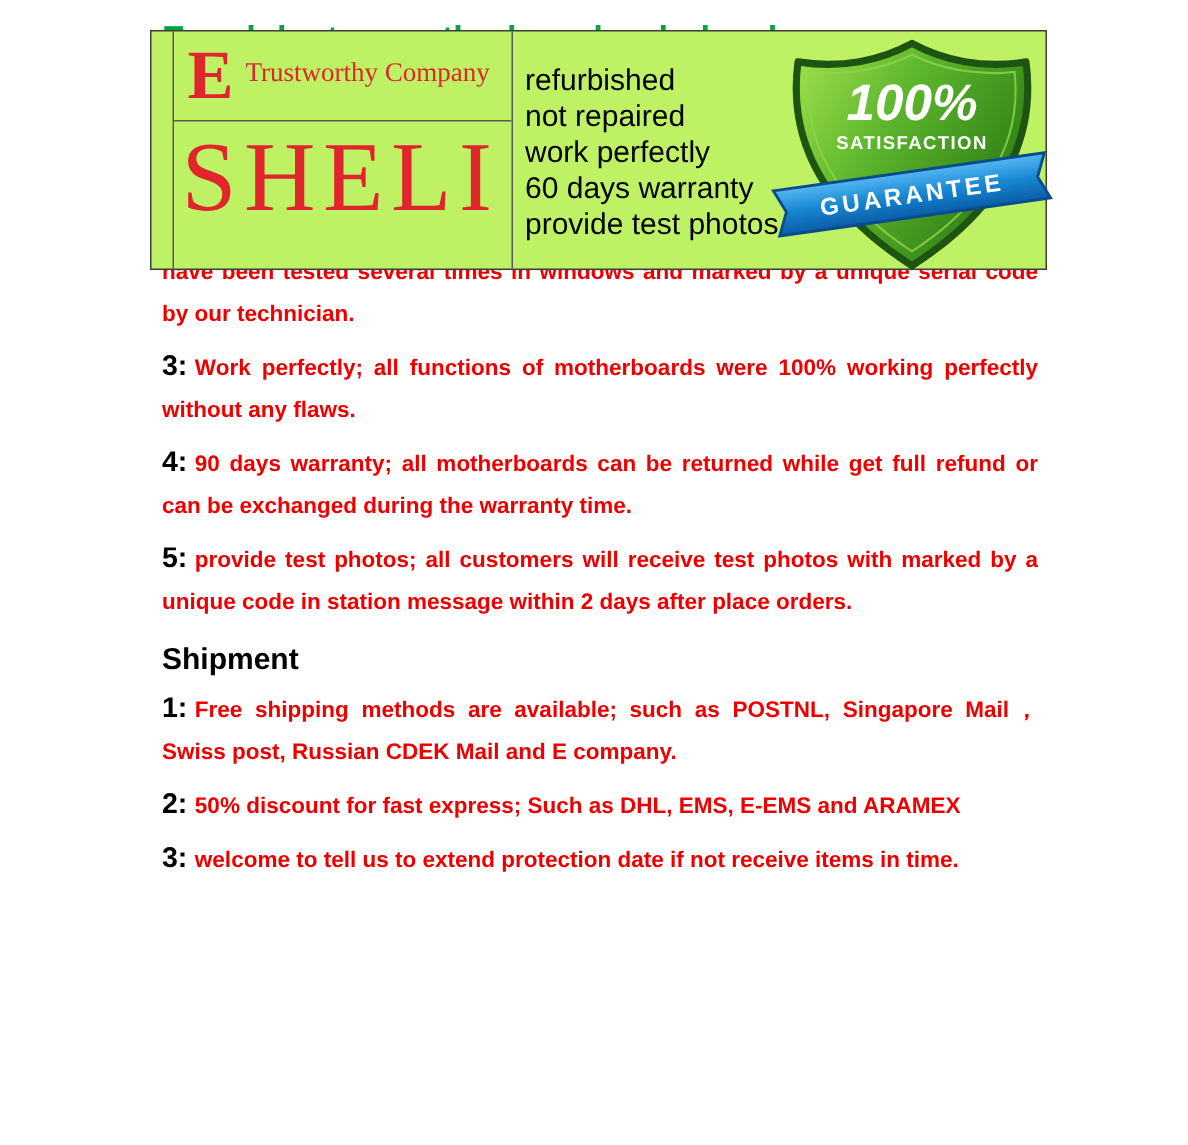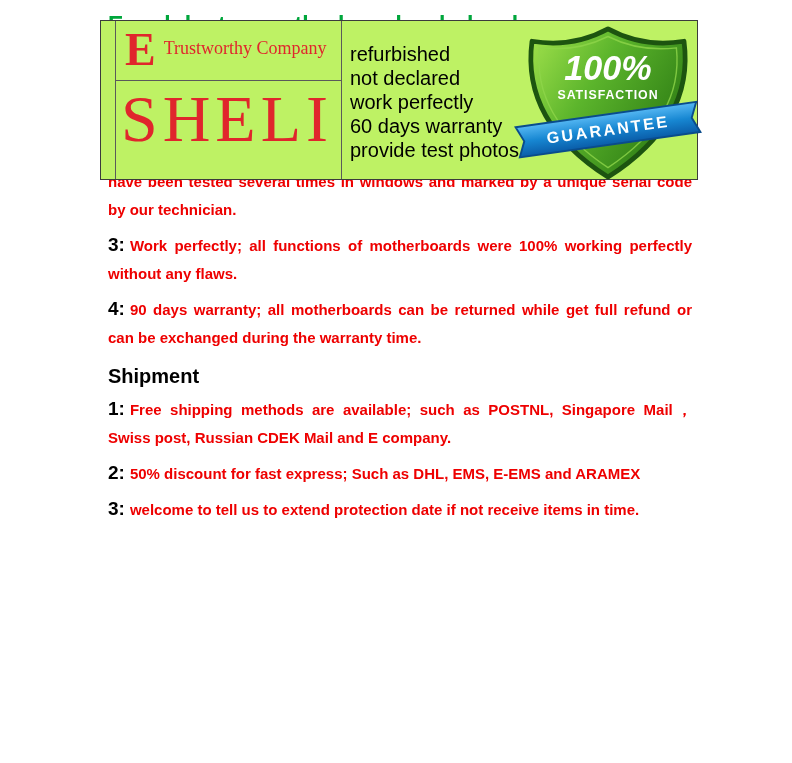--- a/index.html
+++ b/index.html
@@ -37,21 +37,21 @@
     <div class="banner-inner-line"></div>
     <div class="logo-row">
       <span class="logo-e">E</span><span class="logo-tagline">Trustworthy Company</span>
     </div>
     <div class="logo-underline"></div>
     <div class="brand-name">SHELI</div>
     <div class="banner-divider"></div>
 
     <div class="claims">
       <div class="claim">refurbished</div>
-      <div class="claim">not declared</div>
+      <div class="claim">not repaired</div>
       <div class="claim">work perfectly</div>
       <div class="claim">60 days warranty</div>
       <div class="claim">provide test photos</div>
     </div>
 
     <div class="badge">
       <svg width="190" height="160" viewBox="0 0 200 168">
         <defs>
           <linearGradient id="gshield" x1="0%" y1="0%" x2="100%" y2="60%">
             <stop offset="0%" stop-color="#a4e34d"></stop>
@@ -77,20 +77,21 @@
   </div>
 
   <h1 class="heading">Enoch laptop motherboards wholesale company</h1>
 
   <div class="section-title">Guarantee:</div>
 
   <p class="item"><span class="num">1:</span><span class="txt">Refurbished; all motherboards were carefully pulled from working units. Package was declared the value only $15 as “used parts” to the custom.</span></p>
   <p class="item"><span class="num">2:</span><span class="txt">Fully tested; all motherboards do power on and go into bios. Motherboards have been tested several times in windows and marked by a unique serial code by our technician.</span></p>
   <p class="item"><span class="num">3:</span><span class="txt">Work perfectly; all functions of motherboards were 100% working perfectly without any flaws.</span></p>
   <p class="item"><span class="num">4:</span><span class="txt">90 days warranty; all motherboards can be returned while get full refund or can be exchanged during the warranty time.</span></p>
+  <p class="item"><span class="num">5:</span><span class="txt">provide test photos; all customers will receive test photos with marked by a unique code in station message within 2 days after place orders.</span></p>
 
   <div class="section-title shipment">Shipment</div>
 
   <p class="item"><span class="num">1:</span><span class="txt">Free shipping methods are available; such as POSTNL, Singapore Mail， Swiss post, Russian CDEK Mail and E company.</span></p>
   <p class="item"><span class="num">2:</span><span class="txt">50% discount for fast express; Such as DHL, EMS, E-EMS and ARAMEX</span></p>
   <p class="item"><span class="num">3:</span><span class="txt">welcome to tell us to extend protection date if not receive items in time.</span></p>
 
 </div>
 
 </body></html>

